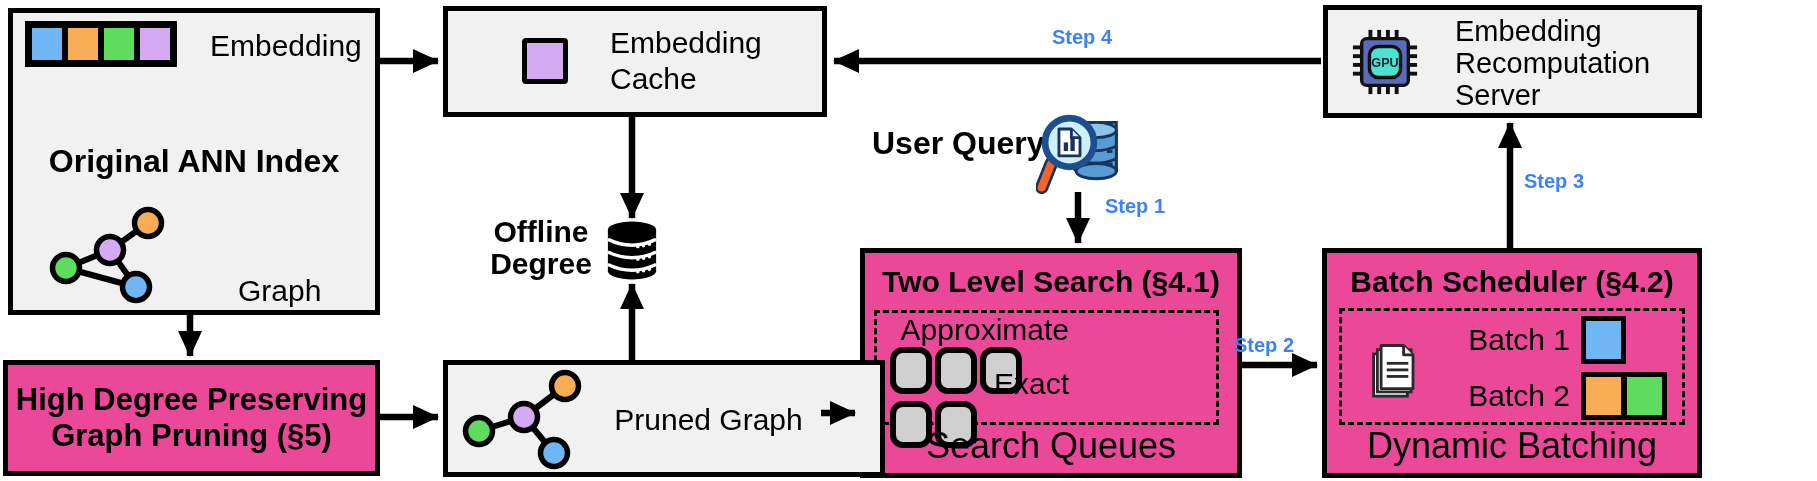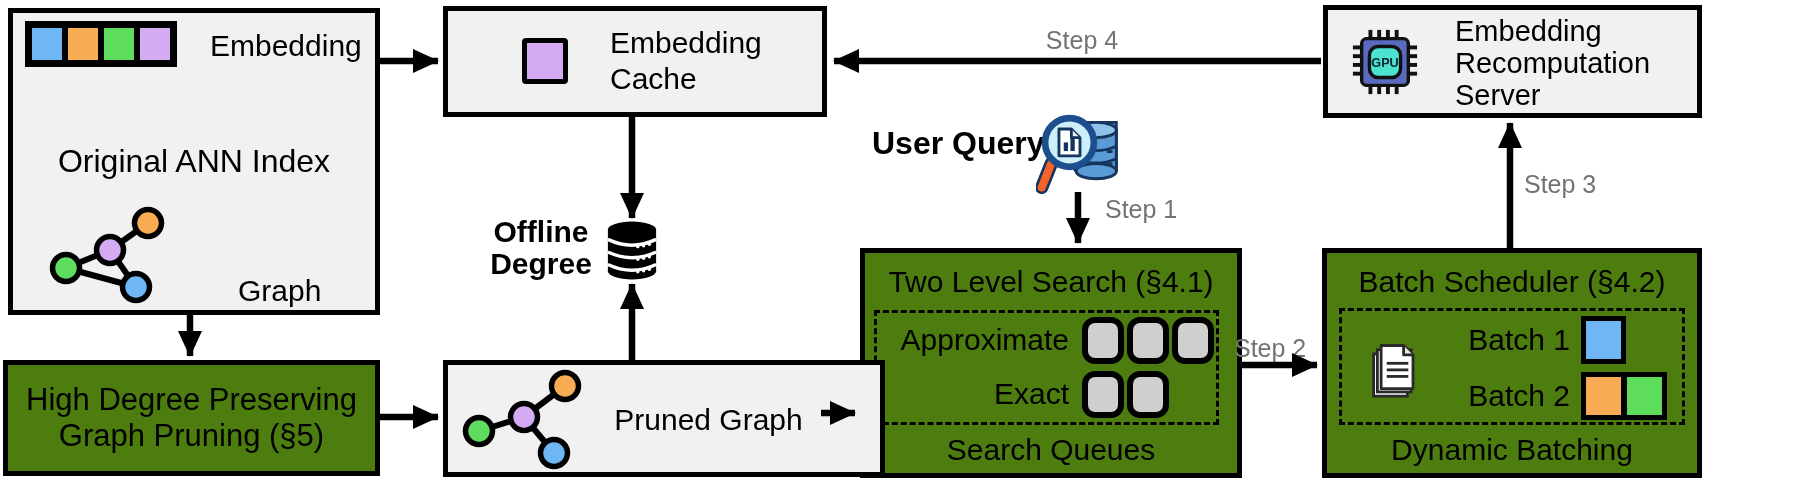--- a/index.html
+++ b/index.html
@@ -2,43 +2,43 @@
 <html><head>
 <meta charset="utf-8">
 <style>
   html,body { margin:0; padding:0; background:#ffffff; }
   #stage {
     position:relative; width:1817px; height:481px; background:#ffffff;
     font-family:"Liberation Sans","DejaVu Sans",sans-serif; color:#000; overflow:hidden;
   }
   .box { position:absolute; border:5px solid #000; box-sizing:border-box; }
   .bg-light { background:#f1f1f1; }
-  .bg-dark  { background:#4d7c0f;padding-left:30px; }
+  .bg-dark  { background:#ec4899;padding-left:30px; }
   .lbl { position:absolute; font-size:30px; line-height:1.1; color:#000; white-space:nowrap; }
   .bold { font-weight:bold; }
   .center { text-align:center; }
-  .step { position:absolute; font-weight:normal; font-size:25px; color:#737373; white-space:nowrap; }
-  .boxtitle { position:absolute; left:0; right:0; text-align:center; font-size:30px; font-weight:normal; white-space:nowrap; }
+  .step { position:absolute; font-weight:bold; font-size:20px; color:#3b82f6; white-space:nowrap; }
+  .boxtitle { position:absolute; left:0; right:0; text-align:center; font-size:30px; font-weight:bold; white-space:nowrap; }
   .dashed { position:absolute; border:3px dashed #000; box-sizing:border-box; }
   
   .strip { position:absolute; display:flex; border:4px solid #000; background:#000; }
   .strip .cell { width:36px; height:38px; border:3px solid #000; box-sizing:border-box; }
   
-  .qrow { display:flex; align-items:center; height:54px; }
+  .qrow { display:flex; align-items:flex-start; height:54px;flex-direction:column; }
   .qrow-label { width:192px; text-align:right; font-size:30px; }
   .qrow-slots { margin-left:13px; display:flex; gap:3px; }
   .qslot { width:42px; height:47px; background:#cfcfcf; border:6px solid #000; border-radius:13px; box-sizing:border-box; }
   
   .brow { display:flex; align-items:center; height:56px; }
   .brow-label { width:132px; text-align:right; font-size:30px; }
   .brow-chips { margin-left:11px; display:flex; }
   .chip { width:45px; height:48px; border:5px solid #000; box-sizing:border-box; }
   .chip + .chip { margin-left:-4px; }
   .cache-square { position:absolute; width:46px; height:46px; border:5px solid #000; border-radius:4px; box-sizing:border-box; }
-  .caption { position:absolute; left:0; right:0; bottom:6px; text-align:center; font-size:30px; white-space:nowrap; }
+  .caption { position:absolute; left:0; right:0; bottom:6px; text-align:center; font-size:36px; white-space:nowrap; }
   #arrow-layer { position:absolute; left:0; top:0; width:1817px; height:481px; pointer-events:none; z-index:5; }
 </style>
 </head>
 <body>
 
 <div id="stage">
 
   <div class="box bg-light" style="left:8px; top:8px; width:372px; height:307px;">
     <div class="strip" style="left:12px; top:8px;">
       <div class="cell" style="background: rgb(111, 182, 244);"></div>

